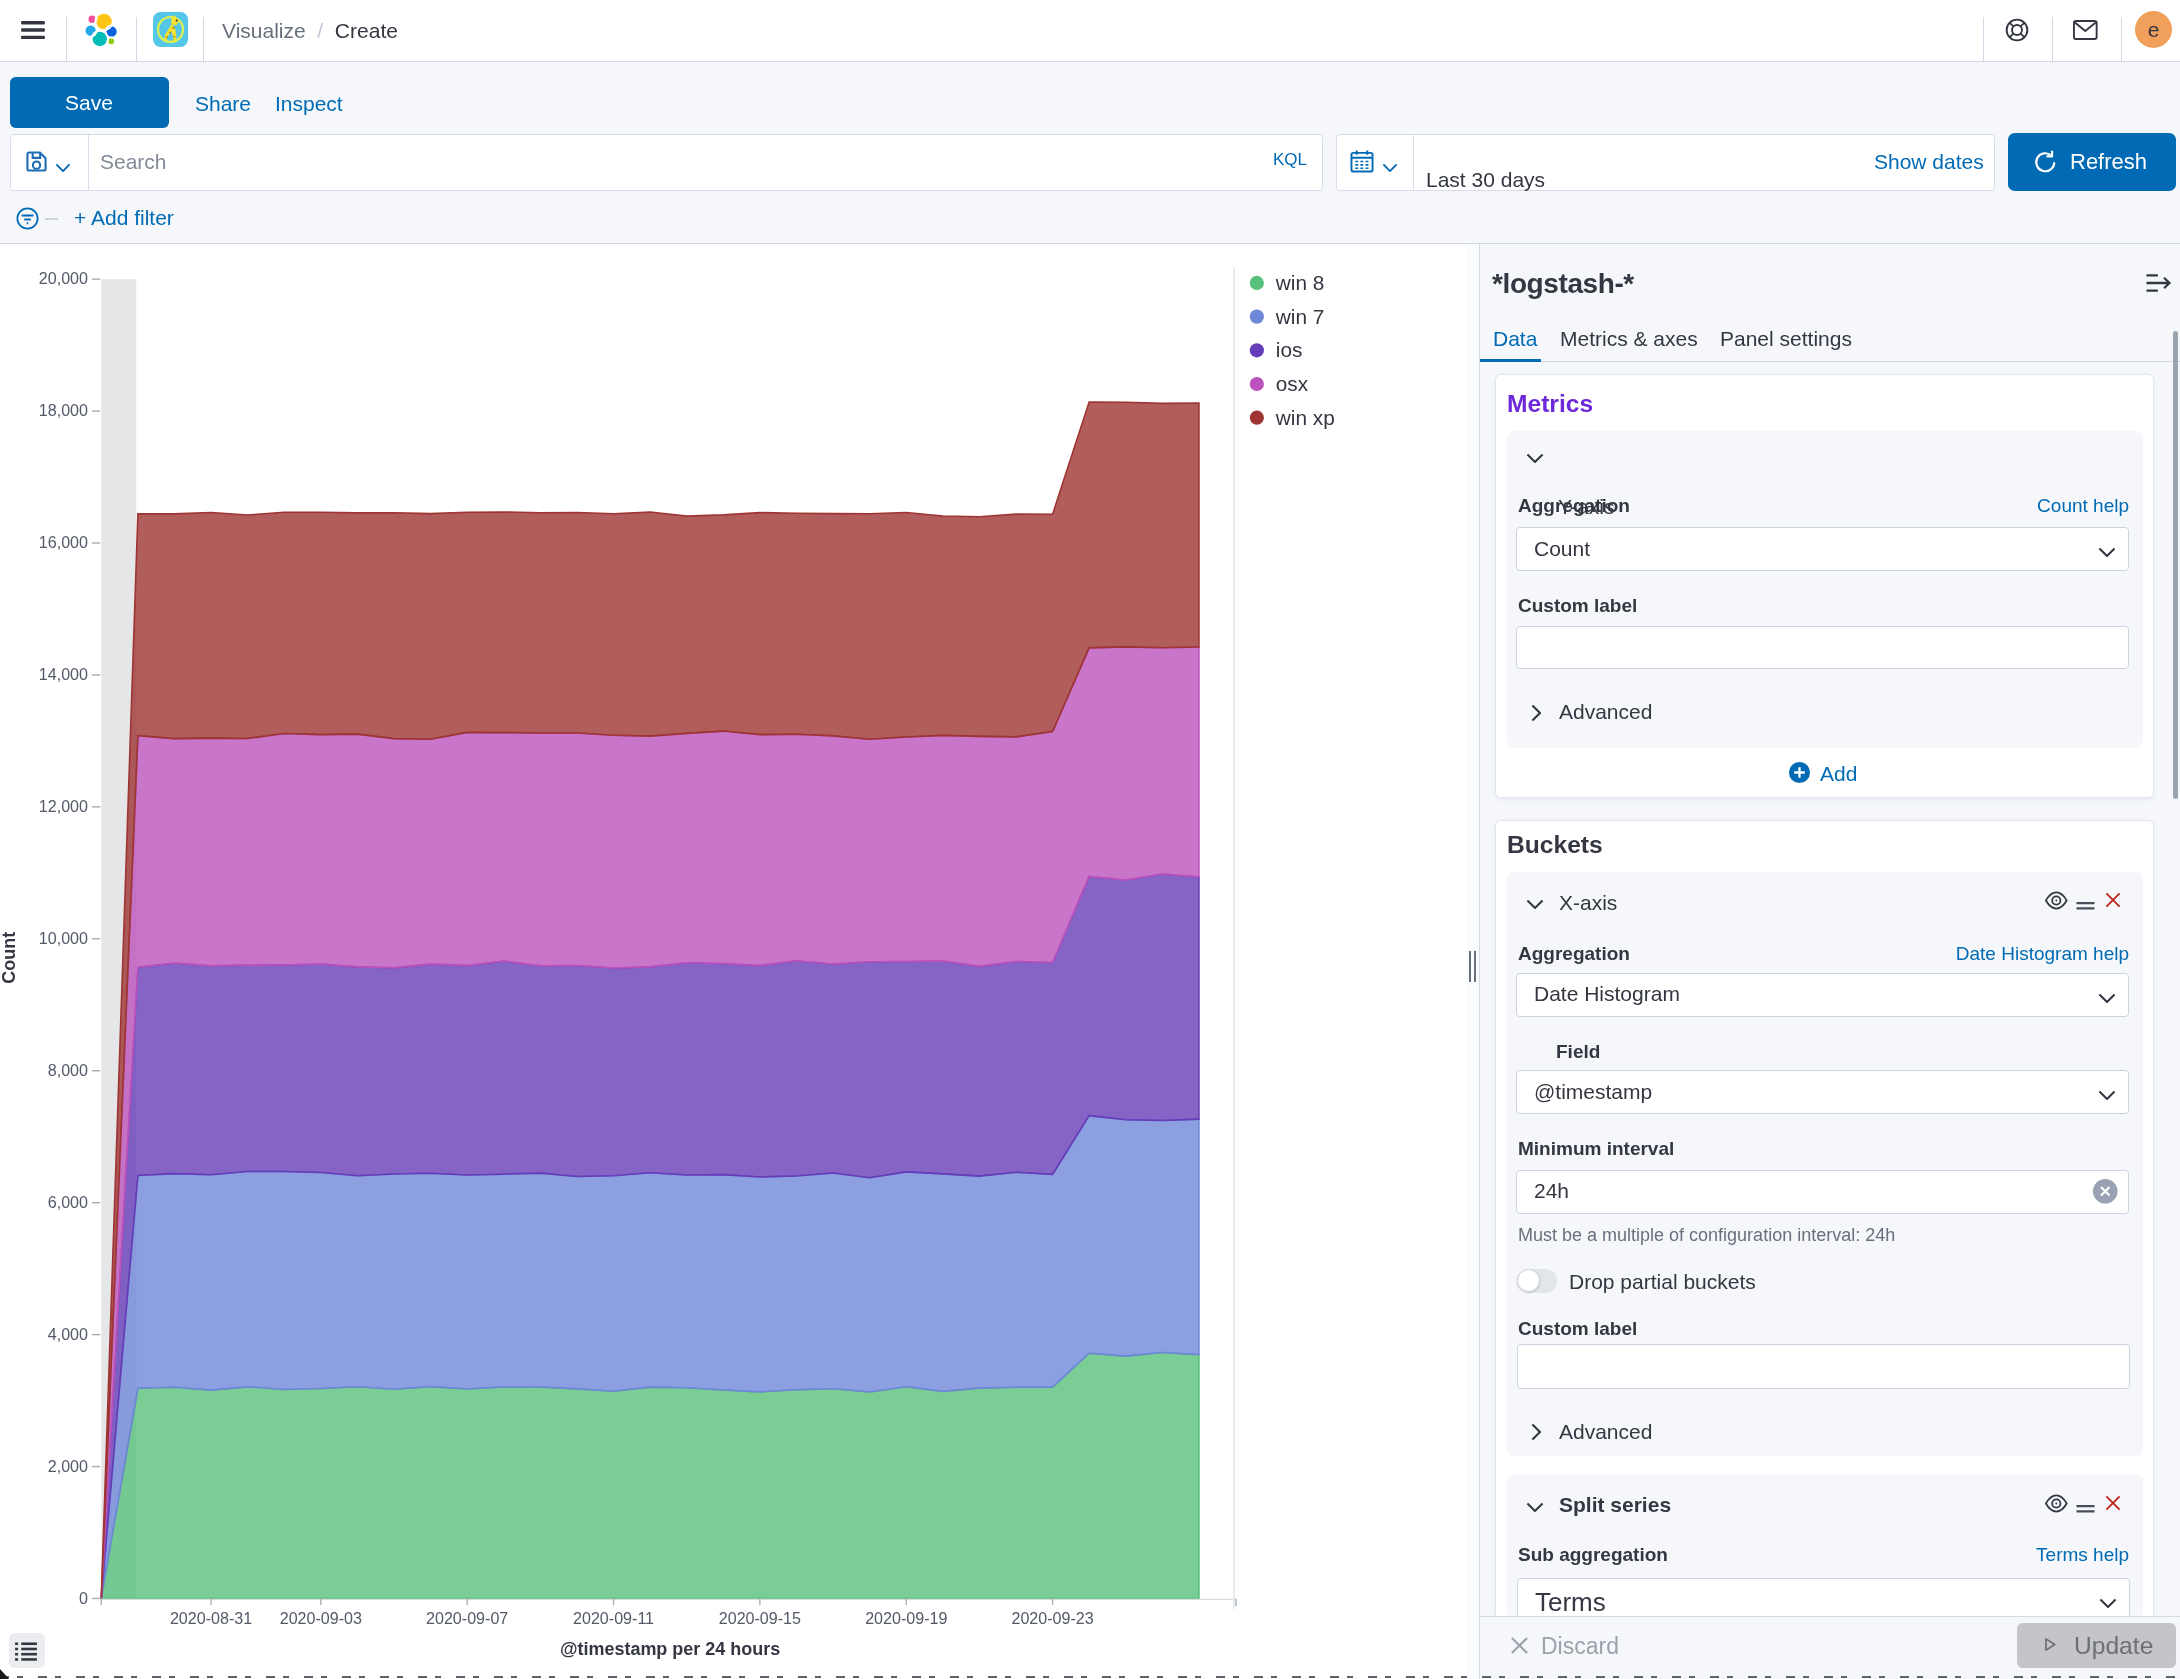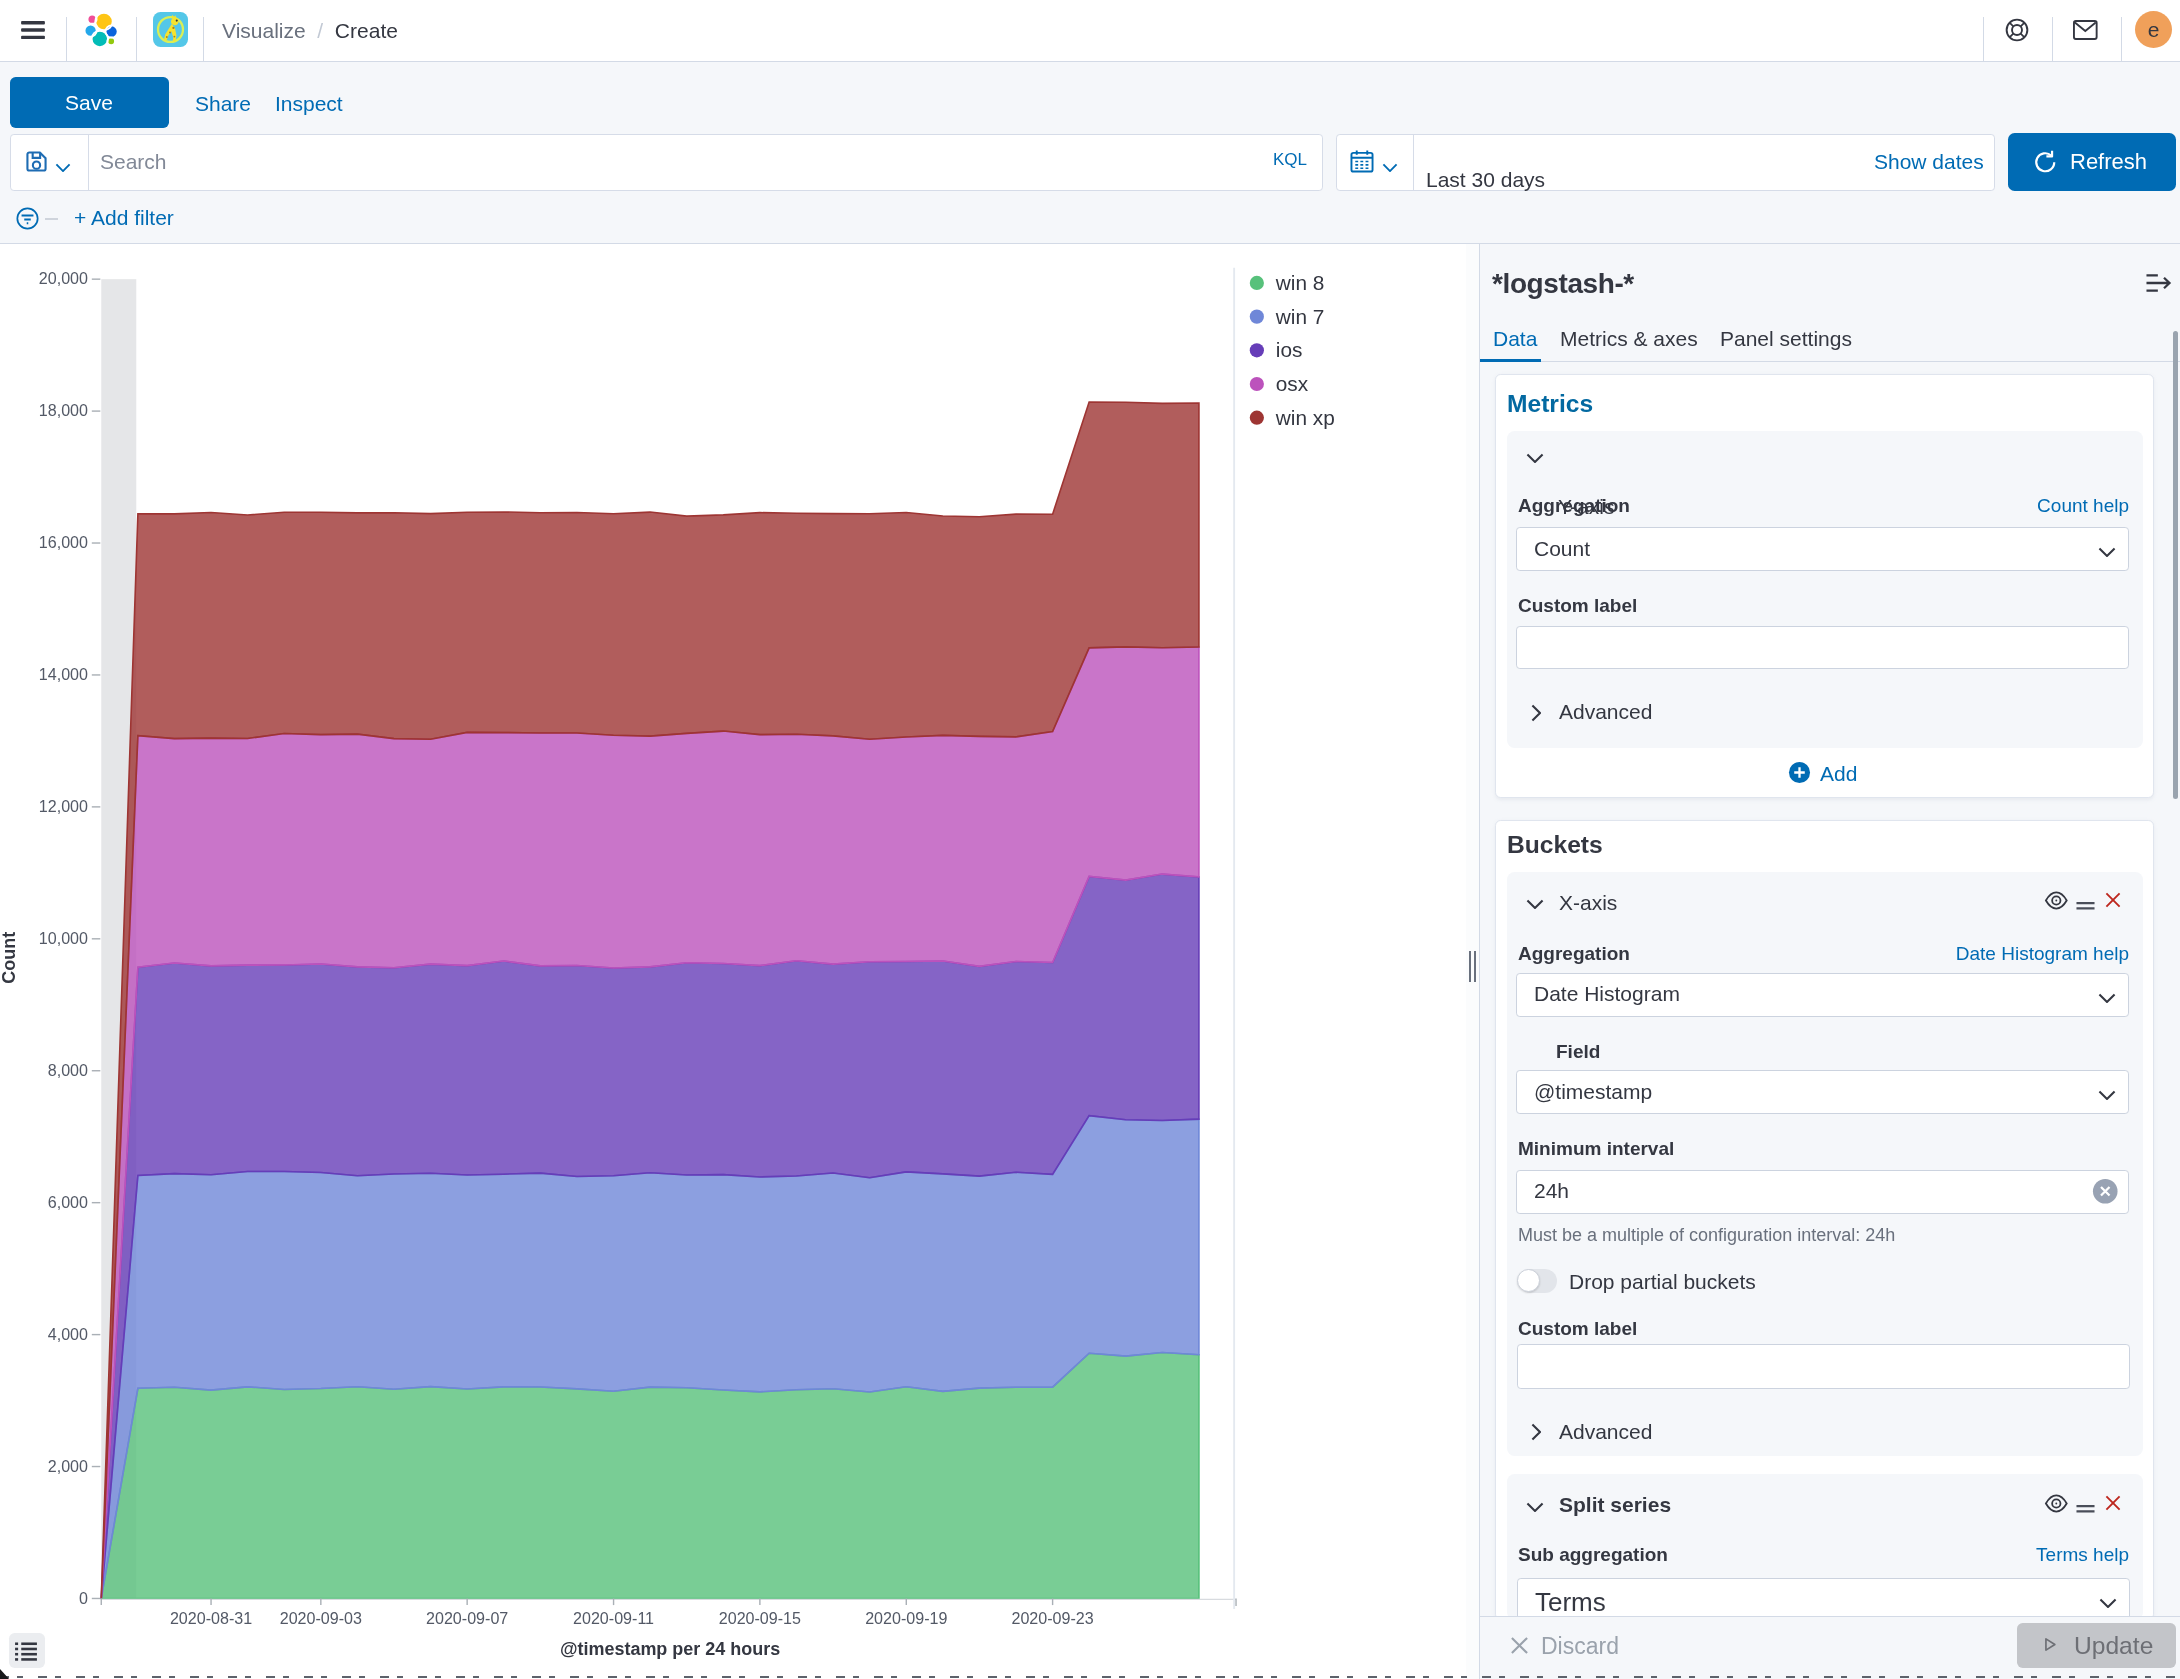--- a/index.html
+++ b/index.html
@@ -193,21 +193,21 @@
 <path d="M0.5 2.5 H12.5 M0.5 18.5 H12.5"></path>
 <path d="M0.5 10.5 H24 M19 5 L24.8 10.5 L19 16"></path>
       </svg></div>
 <div class="abs t" style="left:1493px;top:327px;font-size:21px;font-weight:500;color:#006BB4;">Data</div>
 <div class="abs t" style="left:1560px;top:327px;font-size:21px;color:#343741;">Metrics &amp; axes</div>
 <div class="abs t" style="left:1720px;top:327px;font-size:21px;color:#343741;">Panel settings</div>
 <div class="abs" style="left:1480px;top:361px;width:700px;height:0.9px;background:#d3dae6;"></div>
 <div class="abs" style="left:1480px;top:359px;width:61px;height:2.8px;background:#006BB4;"></div>
 
 <div class="abs" style="left:1495px;top:374px;width:659px;height:424px;background:#fff;border:0.9px solid #e0e5ee;border-radius:5.7px;box-shadow:0 1.9px 3.8px rgba(152,162,179,0.15);"></div>
-<div class="abs t" style="left:1507px;top:390px;font-size:24.6px;font-weight:bold;color:#0369a1;">Metrics</div>
+<div class="abs t" style="left:1507px;top:390px;font-size:24.6px;font-weight:bold;color:#6d28d9;">Metrics</div>
 <div class="abs" style="left:1507px;top:431px;width:636px;height:317px;background:#f5f7fa;border-radius:7.6px;"></div>
 <div class="abs" style="left:1526px;top:449px;"><svg width="18" height="10.4" viewBox="0 0 19 11" fill="none" stroke="#343741" stroke-width="2.2">
         <path d="M1.5 1.5 L9.5 9.5 L17.5 1.5"></path>
       </svg></div>
 <div class="abs t" style="left:1558px;top:447px;font-size:21px;color:#343741;margin-top:48px;">Y-axis</div>
 <div class="abs t" style="left:1518px;top:495px;font-size:19px;font-weight:600;color:#343741;">Aggregation</div>
 <div class="abs t" style="left:2129px;top:495px;font-size:19px;color:#006BB4;transform:translateX(-100%);">Count help</div>
 <div class="abs" style="left:1516px;top:527px;width:613px;height:44px;background:#fff;border:0.9px solid #ccd3df;border-radius:3.8px;"></div>
 <div class="abs t" style="left:1534px;top:537px;font-size:21px;color:#343741;">Count</div>
 <div class="abs" style="left:2098px;top:543px;"><svg width="18" height="10.4" viewBox="0 0 19 11" fill="none" stroke="#343741" stroke-width="2.2">

